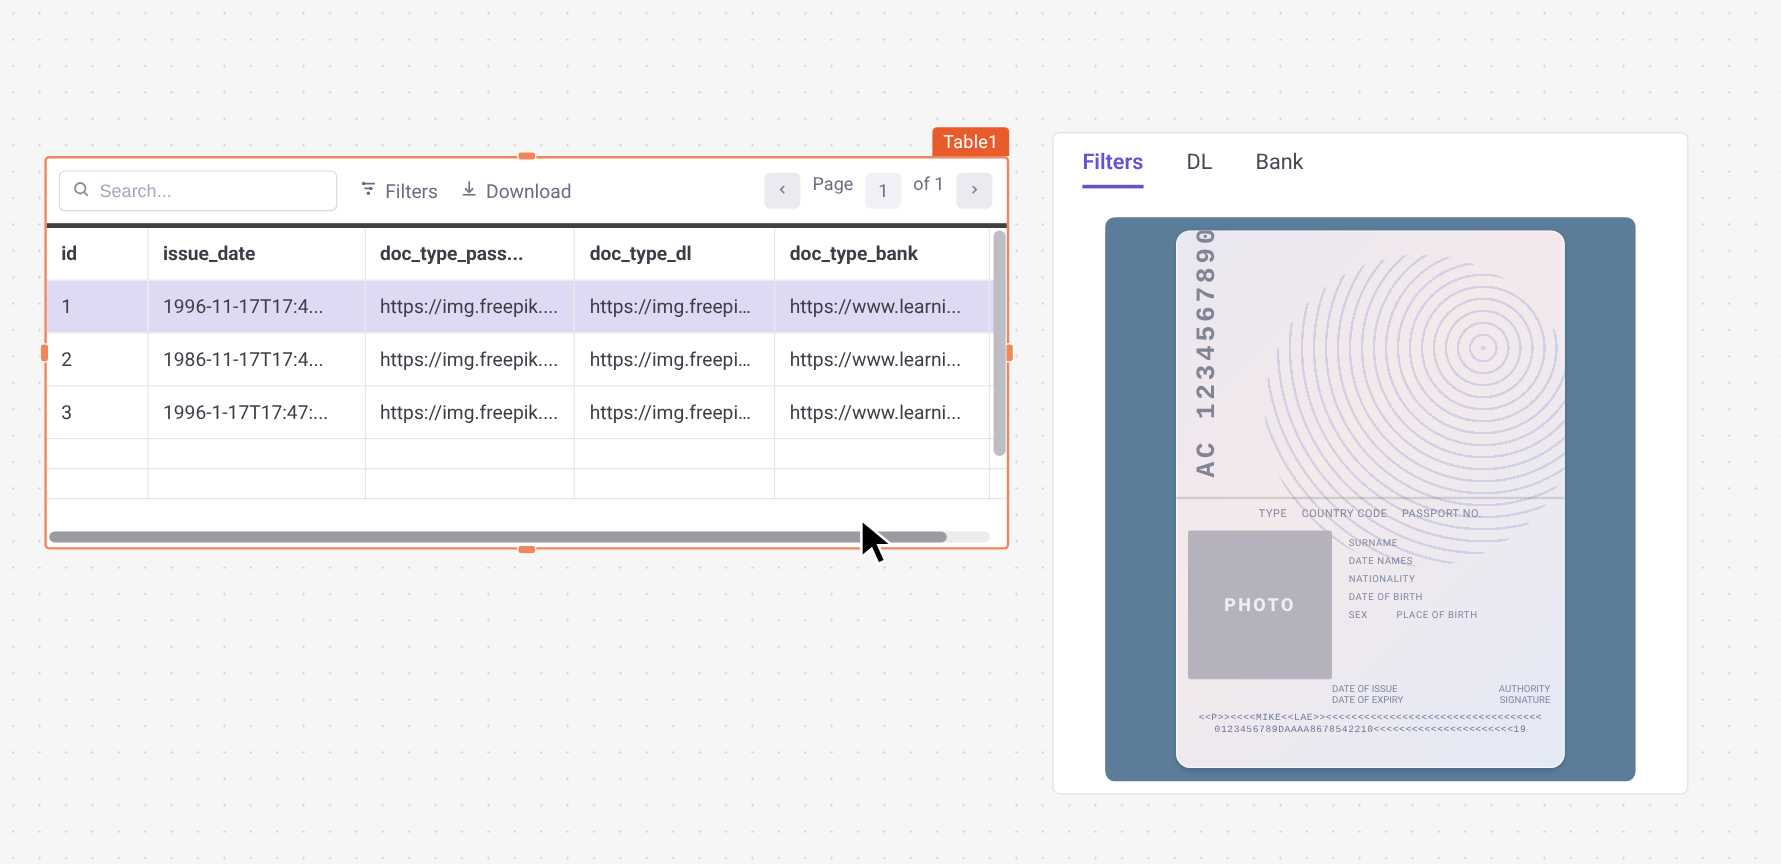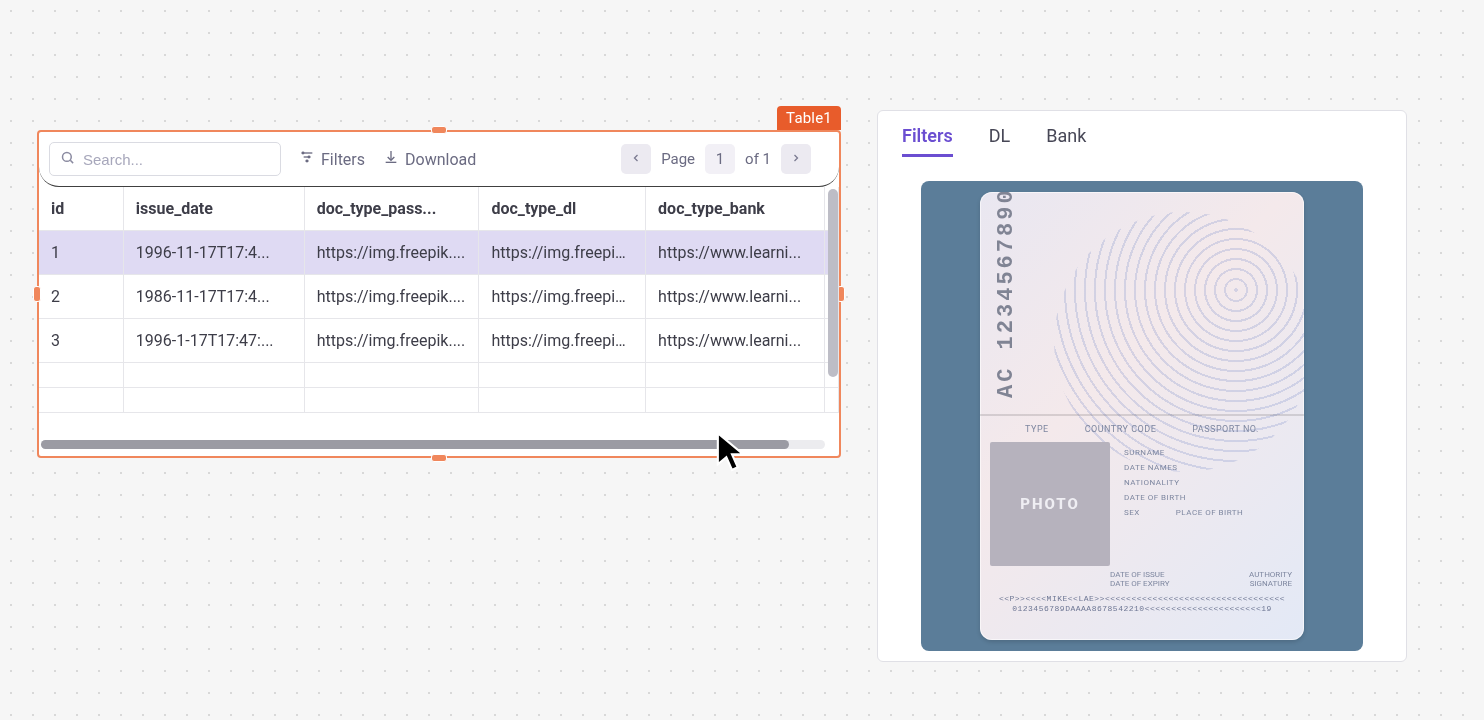--- a/index.html
+++ b/index.html
@@ -36,41 +36,40 @@
     letter-spacing: .2px;
   }
   .rh { position:absolute; background:#f0875c; border:1px solid #fff; border-radius:3px; }
   .rh.top    { width:16px; height:8px; left:50%; top:-6px; transform:translateX(-50%);}
   .rh.bottom { width:16px; height:8px; left:50%; bottom:-6px; transform:translateX(-50%);}
   .rh.left   { width:8px; height:16px; top:50%; left:-6px; transform:translateY(-50%);}
   .rh.right  { width:8px; height:16px; top:50%; right:-6px; transform:translateY(-50%);}
 
   .toolbar {
     display:flex; align-items:center;
-    padding: 10px 28px 10px 10px;
+    padding: 10px 12px 10px 10px;
     gap: 18px;
-    border-bottom: 1px solid #404040;
-    border-radius: 20px;
+    border-bottom: 4px solid #404040;
   }
   .search {
     display:flex; align-items:center;
     width: 232px; height: 34px;
     border:1px solid #dadbe2; border-radius:5px;
     padding: 0 10px;
     color:#8a8aa0;
   }
   .search input {
     border:none; outline:none; flex:1;
     font-size:15px; color:#444; background:transparent;
     margin-left:8px;
   }
   .search input::placeholder { color:#a7a7bb; }
   .tb-btn { display:flex; align-items:center; gap:6px; color:#6b6b82; font-size:16px; cursor:pointer;justify-content:flex-end; }
   .spacer { flex:1; }
-  .pager { display:flex; align-items:center; gap:10px; color:#6b6b82; font-size:15px; }
+  .pager { display:flex; align-items:flex-start; gap:10px; color:#6b6b82; font-size:15px; }
   .pg-btn { width:30px; height:30px; border-radius:5px; background:#eceaf1; display:flex; align-items:center; justify-content:center; color:#7a7a90; cursor:pointer;}
   .pg-num { width:30px; height:30px; border-radius:5px; background:#f2f0f6; display:flex; align-items:center; justify-content:center; color:#6b6b82; font-size:15px;}
 
   .grid { position:relative; height: 264px; overflow:hidden; }
   table { border-collapse:collapse; width:100%; table-layout:fixed; }
   th, td {
     border-right:1px solid #e6e6ea;
     border-bottom:1px solid #e6e6ea;
     text-align:left;
     padding: 12px 12px;
@@ -129,31 +128,31 @@
   }
   .fold { position:absolute; left:0; right:0; top:222px; height:2px; background:rgba(0,0,0,.12);}
   .serial {
     position:absolute; left:14px; top:206px;
     transform: rotate(-90deg); transform-origin:left top;
     font-family: "Courier New", monospace; letter-spacing:3px;
     font-size:22px; color:#808494; font-weight:600;
   }
   .lower { position:absolute; left:0; right:0; top:224px; bottom:0; padding:6px 10px 6px 10px;}
   .lp-title { text-align:center; font-weight:800; letter-spacing:1px; font-size:19px; color:#6d7690; margin-top:2px;}
-  .lp-sub { display:flex; justify-content:center; gap:36px; font-size:9px; color:#7e87a0; margin-top:2px; letter-spacing:.5px;}
+  .lp-sub { display:flex; justify-content:center; gap:12px; font-size:9px; color:#7e87a0; margin-top:2px; letter-spacing:.5px;}
   .lp-body { display:flex; gap:14px; margin-top:8px;}
   .photo {
     width:120px; height:124px; background:#b6b2bd;
     display:flex; align-items:center; justify-content:center;
     color:#efeef3; font-weight:800; letter-spacing:2px; font-size:15px;
     border-radius:2px;
   }
   .fields { flex:1; font-size:8px; color:#7e87a0; letter-spacing:.5px;}
   .fields .ln { margin:6px 0; white-space:nowrap;}
-  .fields .pair { display:flex; gap:36px; }
+  .fields .pair { display:flex; gap:24px; }
   .issue-block { display:flex; justify-content:space-between; font-size:8px; color:#7e87a0; margin-top:4px; padding:0 2px 0 120px;}
   .mrz { font-family:"Courier New",monospace; font-size:8px; color:#6e7794; text-align:center; margin-top:6px; line-height:1.25; letter-spacing:.5px;}
 </style>
 </head>
 <body>
 
 <div class="canvas">
 
   <div class="table-widget">
     <div class="widget-tag">Table1</div>

